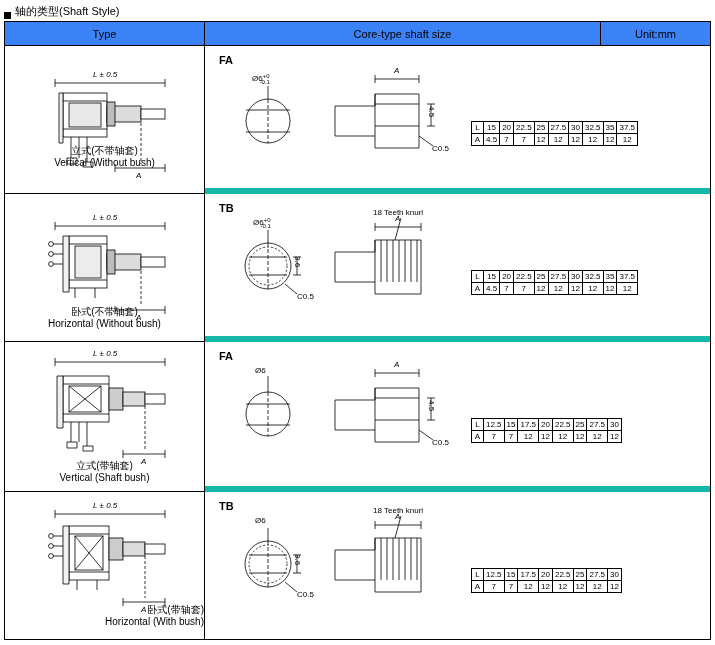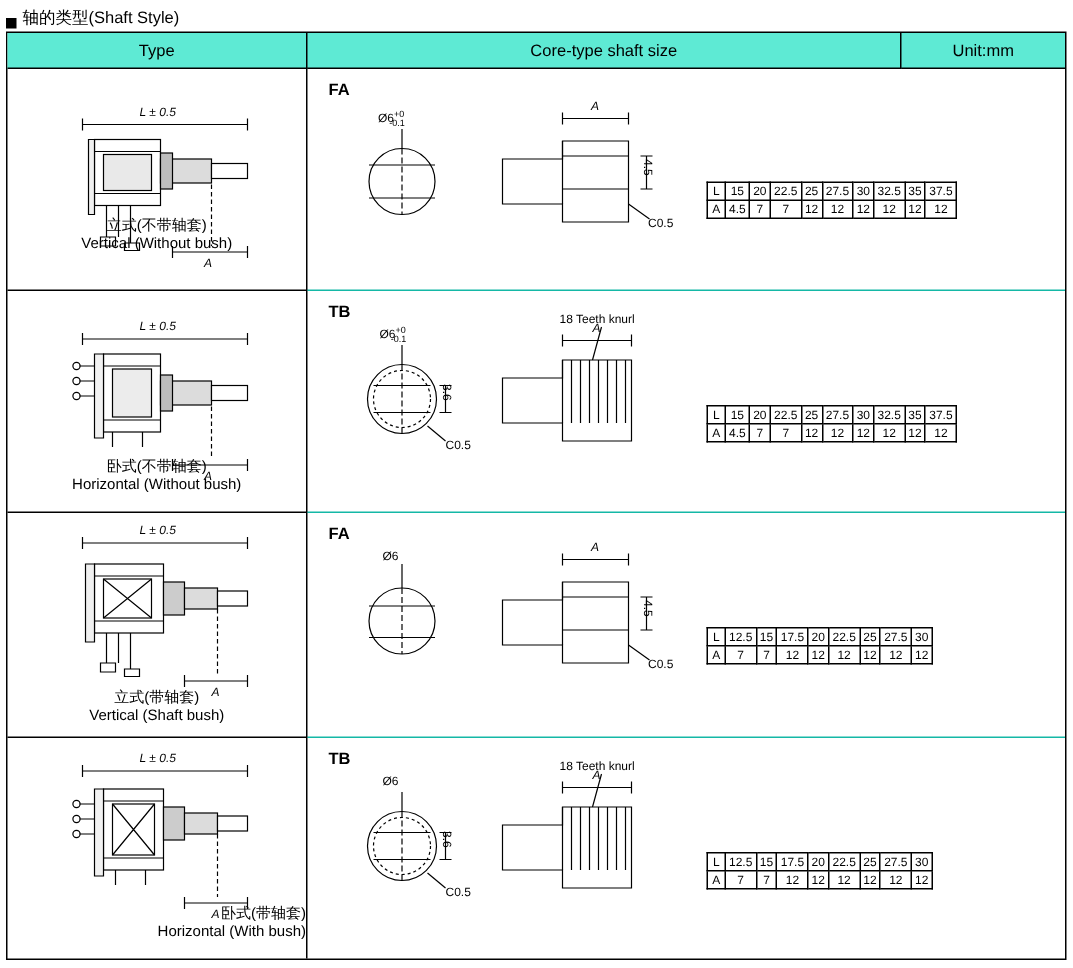--- a/index.html
+++ b/index.html
@@ -42,41 +42,41 @@
   .cell {
     border-right: 1px solid #000;
     border-bottom: 1px solid #000;
     position: relative;
   }
   .cell:last-child { border-right: none; }
 
   
   .thead {
     height: 24px;
-    background: #5eead4;
+    background: #3b82f6;
   }
   .thead .cell {
     display: flex; align-items: center; justify-content: center;
     font-size: 11px; color: #000;
   }
   .c-type  { width: 200px; }
   .c-core  { width: 396px; }
   .c-unit  { width: 109px; }
 
   
   .brow { display: flex; }
   .brow .left {
     width: 200px;
     border-right: 1px solid #000;
     border-bottom: 1px solid #000;
     position: relative;
   }
   .brow .right {
     width: 505px;
-    border-bottom: 1px solid #14b8a6;
+    border-bottom: 6px solid #14b8a6;
     position: relative;
   }
   .brow.last .left, .brow.last .right { border-bottom: none; }
 
   .r-h1 { height: 148px; }
   .r-h2 { height: 148px; }
   .r-h3 { height: 150px; }
   .r-h4 { height: 147px; }
 
   

